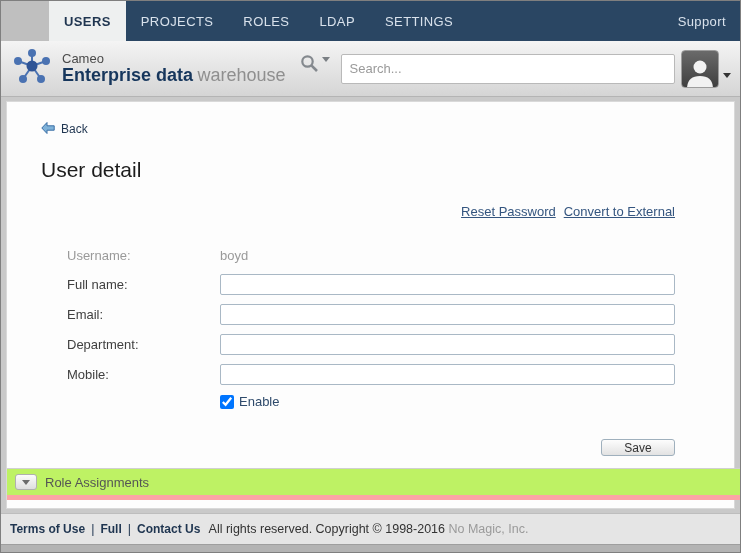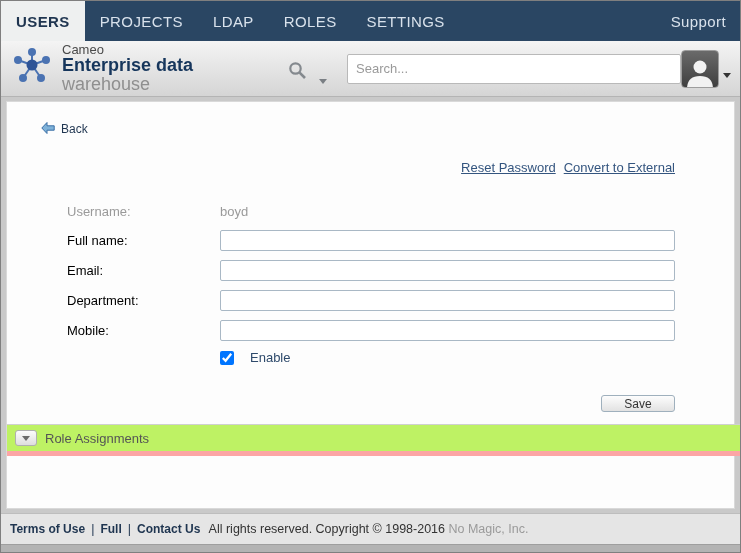--- a/index.html
+++ b/index.html
@@ -14,21 +14,21 @@
     display: flex; flex-direction: column;
     background: #bfbfbf;
     overflow: hidden;
   }
 
   
   .topnav {
     height: 40px; flex: 0 0 40px;
     background: #2a4663;
     display: flex; align-items: stretch;
-    color: #d9e2ec; font-size: 15px; letter-spacing: .4px;
+    color: #d9e2ec; font-size: 13px; letter-spacing: .4px; margin-left: 48px;
   }
   .tab {
     display: flex; align-items: center;
     padding: 0 15px; cursor: pointer; white-space: nowrap;
   }
   .tab.active {
     background: #eef0f0; color: #1f3550; font-weight: bold;
   }
   .nav-spacer { flex: 1; }
   .support-link {
@@ -41,21 +41,21 @@
     background: linear-gradient(#f4f4f4, #d5d5d5);
     border-bottom: 1px solid #b4b4b4;
     display: flex; align-items: center;
     padding: 0 9px;
   }
   .logo { display: flex; align-items: center; gap: 8px; }
   .logo-text { line-height: 1.05; }
   .logo-line1 { font-size: 13px; color: #4a4a4a; }
   .logo-bold { font-size: 18px; font-weight: bold; color: #16365c; }
   .logo-light { font-size: 18px; color: #8f8f8f; }
-  .search-group { display: flex; align-items: flex-end; margin-left: 14px; gap: 12px; }
+  .search-group { display: flex; align-items: flex-start; margin-left: 14px; gap: 3px; }
   .search-caret {
     width: 0; height: 0; margin-top: 3px;
     border-left: 4px solid transparent; border-right: 4px solid transparent;
     border-top: 5px solid #7a7f84;
   }
   .search-input {
     width: 334px; height: 30px; margin-left: 8px;
     border: 1px solid #b9b9b9; border-radius: 2px;
     padding: 0 8px; font-size: 13px; color: #444;
     background: #fff; outline: none;
@@ -90,32 +90,32 @@
     display: flex; justify-content: flex-end; gap: 8px;
     margin-top: 22px; font-size: 13px; width: 634px; padding-right: 0;
   }
   .action-links a { color: #34557f; text-decoration: underline; cursor: pointer; }
 
   
   .form { margin-top: 26px; width: 634px; padding-left: 26px; }
   .form-row { display: flex; align-items: center; margin-bottom: 9px; min-height: 20px; }
   .field-label {
     width: 153px; flex: 0 0 153px;
-    font-size: 13px; color: #000000;
+    font-size: 13px; color: #404040;
   }
   .muted { color: #9a9a9a; }
   .static-value { font-size: 13px; color: #9a9a9a; }
   .text-input {
     width: 455px; height: 21px;
     border: 1px solid #a9b8c5; border-radius: 2px;
     padding: 0 5px; font-size: 13px; color: #333;
     background: #fff; outline: none;
     font-family: "Liberation Sans", sans-serif;
   }
-  .checkbox-row { display: flex; align-items: center; margin-top: 8px; padding-left: 153px; gap: 16px; }
+  .checkbox-row { display: flex; align-items: center; margin-top: 8px; padding-left: 153px; gap: 5px; }
   .checkbox-row input { width: 14px; height: 14px; cursor: pointer; }
   .checkbox-label { font-size: 13px; color: #2e4a6b; }
   .save-row { display: flex; justify-content: flex-end; margin-top: 30px; }
   .save-button {
     width: 74px; height: 17px;
     background: linear-gradient(#fdfdfd, #e2e2e2);
     border: 1px solid #9fb0bd; border-radius: 3px;
     font-size: 12px; color: #333; cursor: pointer;
     font-family: "Liberation Sans", sans-serif;
   }
@@ -163,24 +163,24 @@
 <div class="window">
 
   <div class="topnav">
     <div class="tab active">
       <span>USERS</span>
     </div>
     <div class="tab">
       <span>PROJECTS</span>
     </div>
     <div class="tab">
+      <span>ROLES</span>
+    </div>
+    <div class="tab">
       <span>LDAP</span>
-    </div>
-    <div class="tab">
-      <span>ROLES</span>
     </div>
     <div class="tab">
       <span>SETTINGS</span>
     </div>
     <div class="nav-spacer"></div>
     <div class="support-link">
       <span>Support</span>
     </div>
   </div>
 
@@ -239,20 +239,21 @@
 
       <div class="back-row">
         <span>
           <svg width="14" height="12" viewBox="0 0 14 12">
             <path d="M6 0.5 L0.8 6 L6 11.5 L6 8.2 L13.2 8.2 L13.2 3.8 L6 3.8 Z" fill="#7fb2d9" stroke="#3a6ea5" stroke-width="1"></path>
           </svg>
         </span>
         <span class="back-label">Back</span>
       </div>
 
+      <h1 class="page-title">User detail</h1>
 
       <div class="action-links">
         <a>Reset Password</a>
         <a>Convert to External</a>
       </div>
 
       <div class="form">
 
         <div class="form-row">
           <span class="field-label muted">Username:</span>

